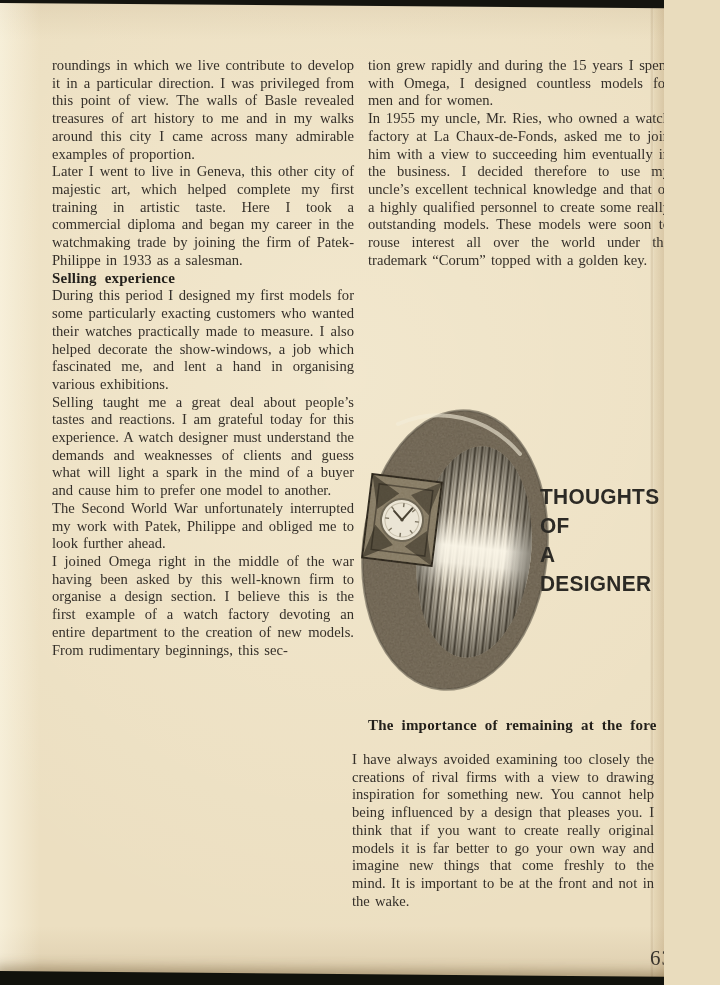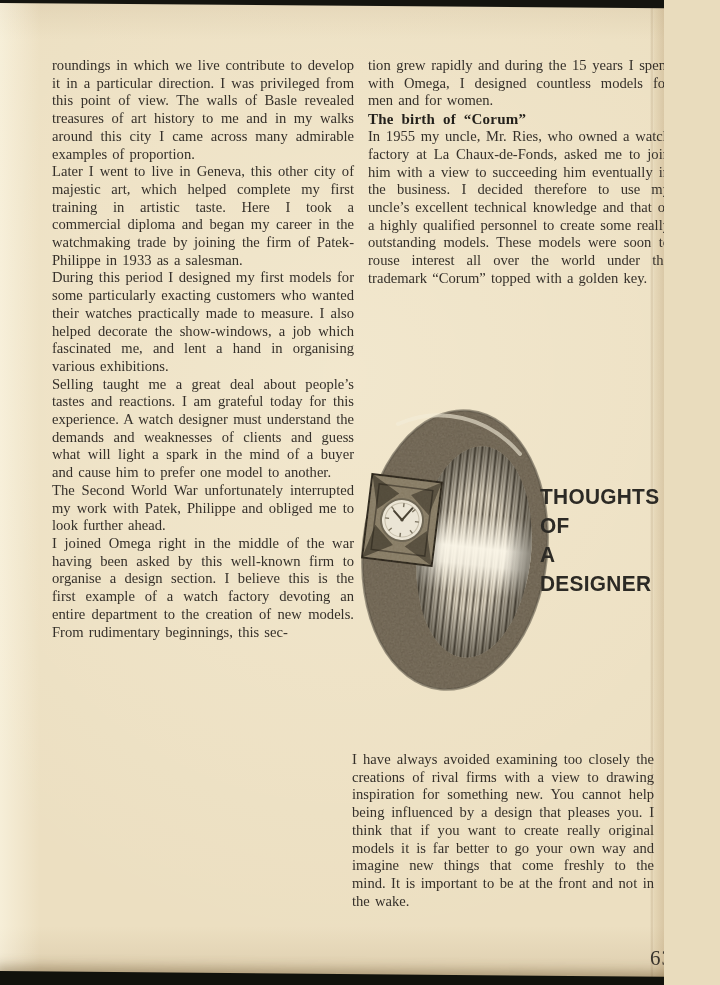--- a/index.html
+++ b/index.html
@@ -75,29 +75,29 @@
 
 <div class="page">
 
   <div class="edge-right-tone"></div>
   <div class="crease-right"></div>
   <div class="edge-top"></div>
 
   <div class="col col-left">
     <p class="body">roundings in which we live contribute to develop it in a particular direction. I was privileged from this point of view. The walls of Basle revealed treasures of art history to me and in my walks around this city I came across many admirable examples of proportion.</p>
     <p class="body">Later I went to live in Geneva, this other city of majestic art, which helped complete my first training in artistic taste. Here I took a commercial diploma and began my career in the watchmaking trade by joining the firm of Patek-Philippe in 1933 as a salesman.</p>
+    <h3 class="heading h-selling">Selling experience</h3>
     <p class="body">During this period I designed my first models for some particularly exacting customers who wanted their watches practically made to measure. I also helped decorate the show-windows, a job which fascinated me, and lent a hand in organising various exhibitions.</p>
     <p class="body">Selling taught me a great deal about people’s tastes and reactions. I am grateful today for this experience. A watch designer must understand the demands and weaknesses of clients and guess what will light a spark in the mind of a buyer and cause him to prefer one model to another.</p>
     <p class="body">The Second World War unfortunately interrupted my work with Patek, Philippe and obliged me to look further ahead.</p>
     <p class="body">I joined Omega right in the middle of the war having been asked by this well-known firm to organise a design section. I believe this is the first example of a watch factory devoting an entire department to the creation of new models. From rudimentary beginnings, this sec-</p>
   </div>
 
   <div class="col col-right">
     <p class="body">tion grew rapidly and during the 15 years I spent with Omega, I designed countless models for men and for women.</p>
-    <h3 class="heading h-corum">The birth of “Corum”</h3>
     <p class="body">In 1955 my uncle, Mr. Ries, who owned a watch factory at La Chaux-de-Fonds, asked me to join him with a view to succeeding him eventually in the business. I decided therefore to use my uncle’s excellent technical knowledge and that of a highly qualified personnel to create some really outstanding models. These models were soon to rouse interest all over the world under the trademark “Corum” topped with a golden key.</p>
   </div>
 
   <div class="watch-figure">
     <svg width="192" height="292" viewBox="0 0 192 292" xmlns="http://www.w3.org/2000/svg">
       <defs>
         <filter id="tex" x="-5%" y="-5%" width="110%" height="110%">
           <feTurbulence type="fractalNoise" baseFrequency="0.55" numOctaves="3" seed="8" result="noise"></feTurbulence>
           <feColorMatrix in="noise" type="matrix" values="0 0 0 0 0.62  0 0 0 0 0.59  0 0 0 0 0.52  0 0 0 0.85 0.2" result="gnoise"></feColorMatrix>
           <feComposite in="gnoise" in2="SourceGraphic" operator="atop" result="comp"></feComposite>
@@ -163,18 +163,19 @@
     </svg>
   </div>
 
   <div class="headline">
     <div>THOUGHTS</div>
     <div>OF</div>
     <div>A</div>
     <div>DESIGNER</div>
   </div>
 
+  <h3 class="heading h-importance">The importance of remaining at the fore</h3>
   <p class="body p-importance">I have always avoided examining too closely the creations of rival firms with a view to drawing inspiration for something new. You cannot help being influenced by a design that pleases you. I think that if you want to create really original models it is far better to go your own way and imagine new things that come freshly to the mind. It is important to be at the front and not in the wake.</p>
 
   <div class="page-number">63</div>
 
   <div class="edge-bottom"></div>
 </div>
 
 </body></html>

